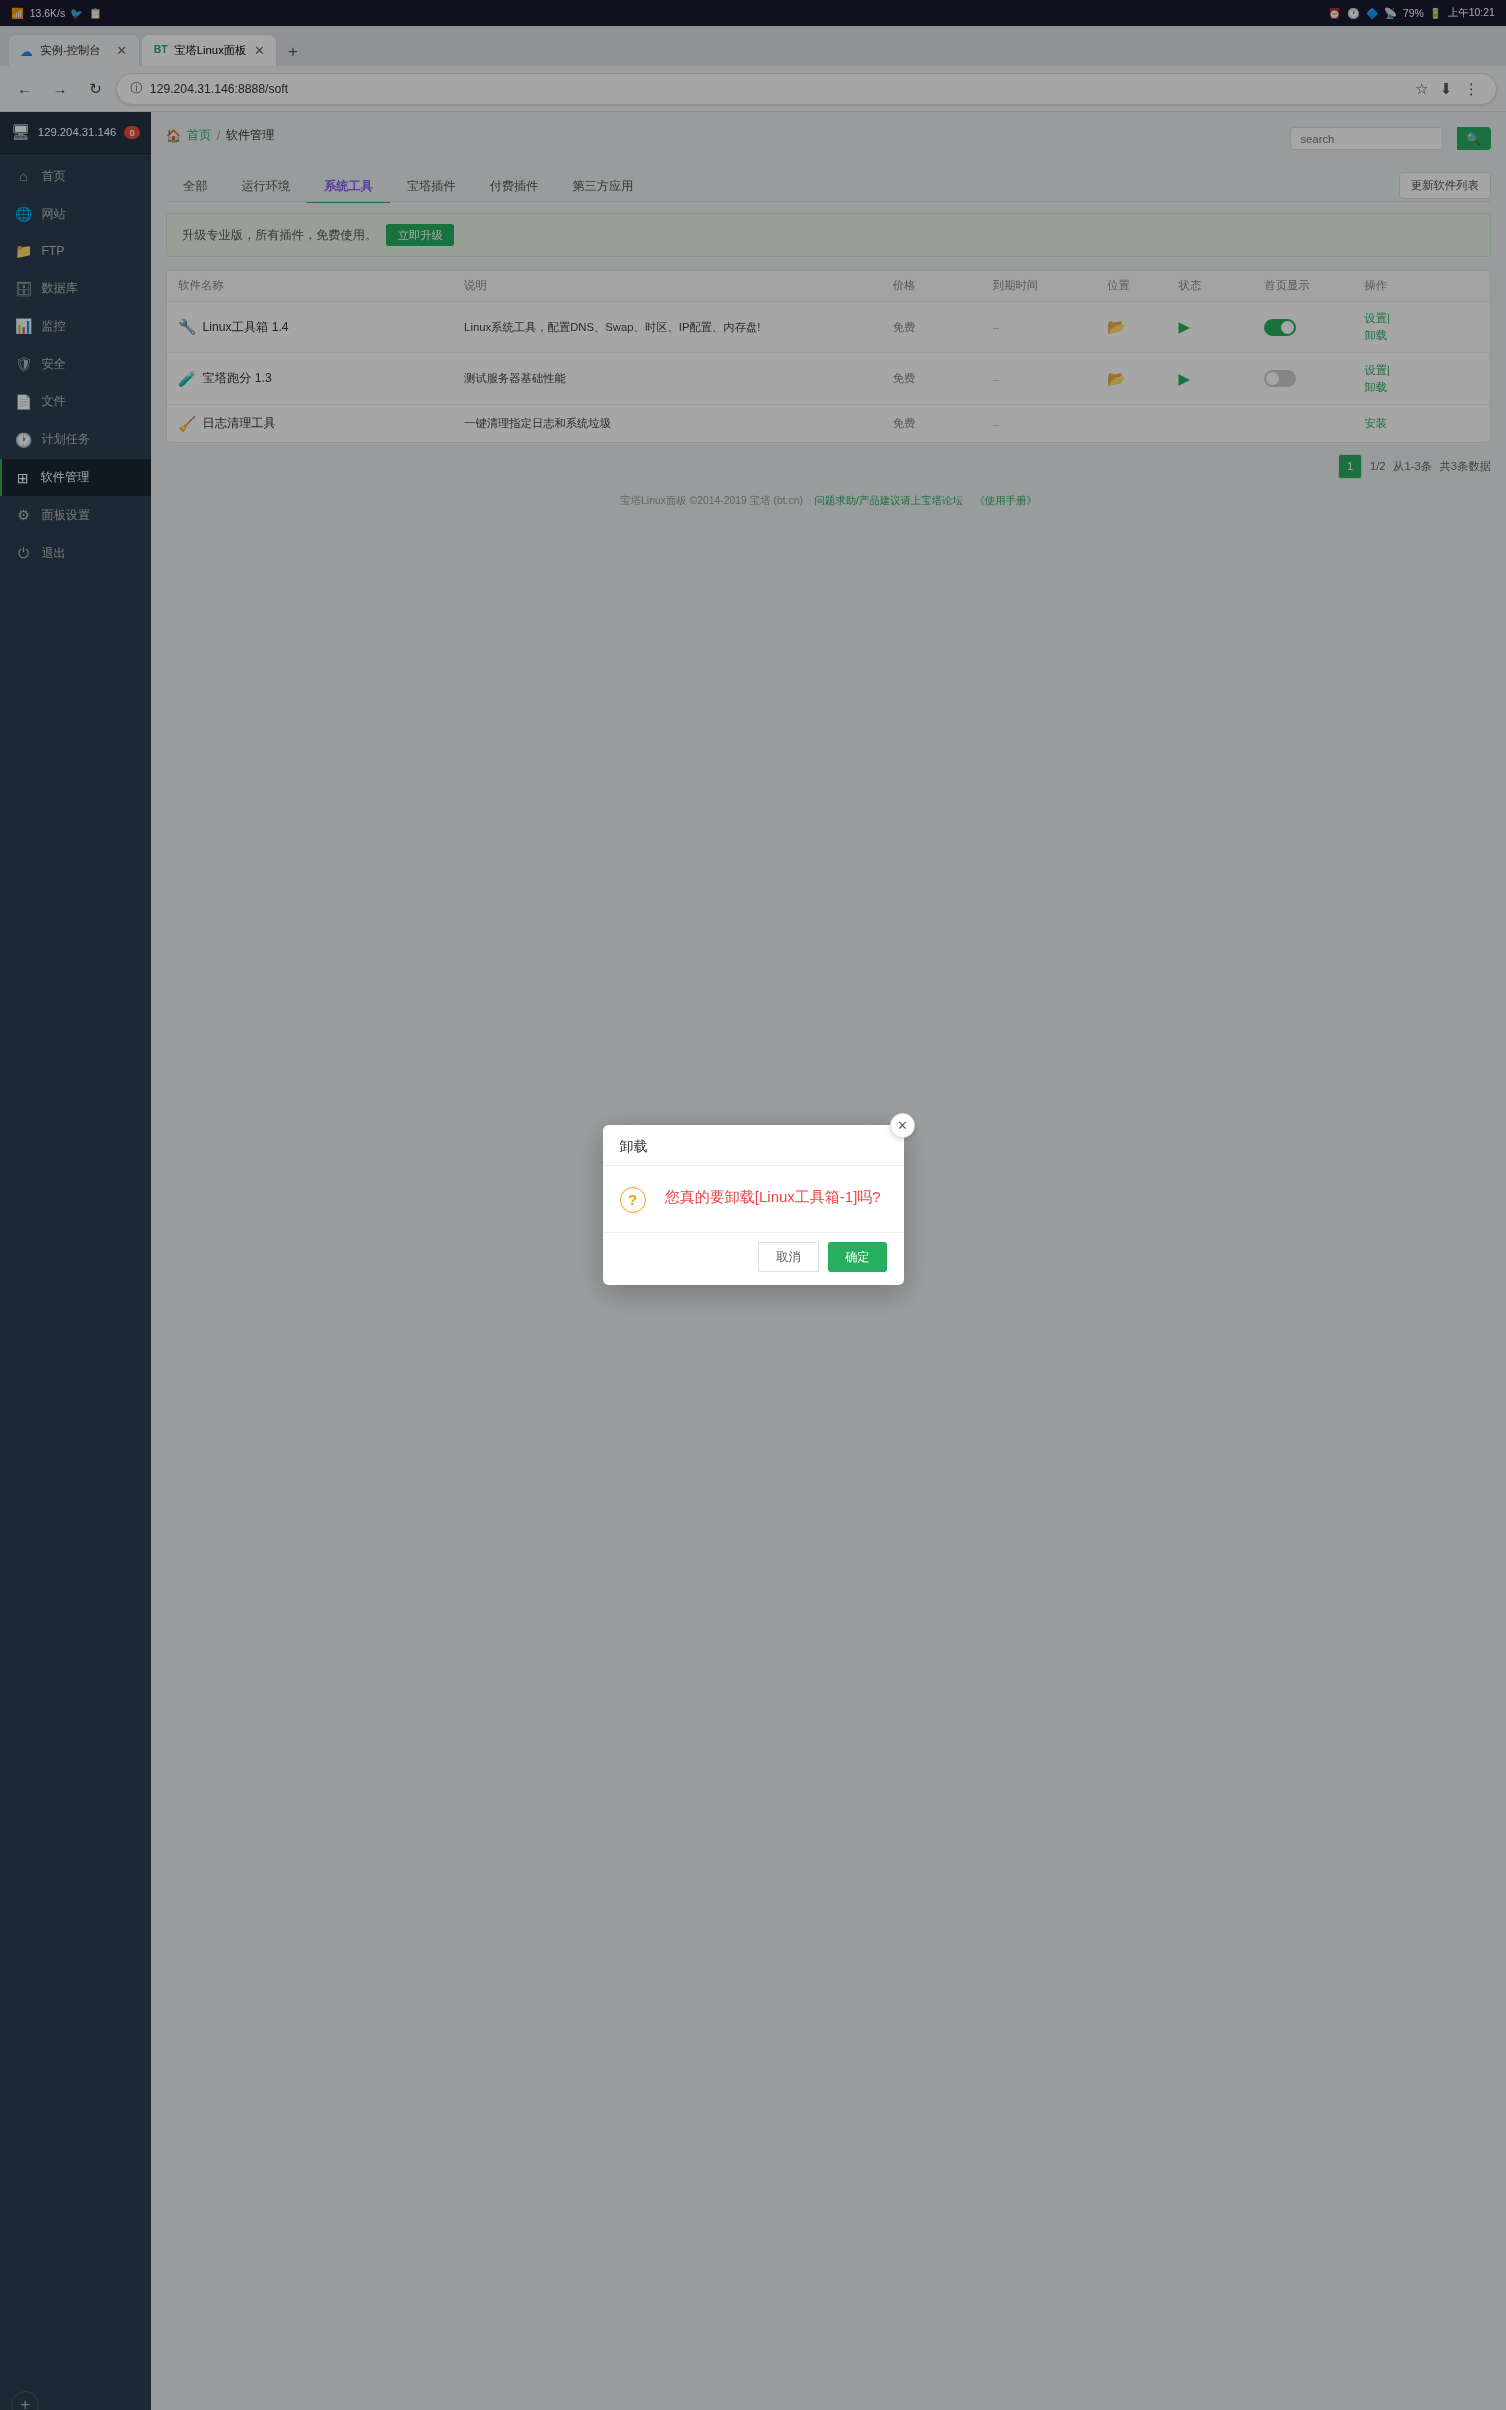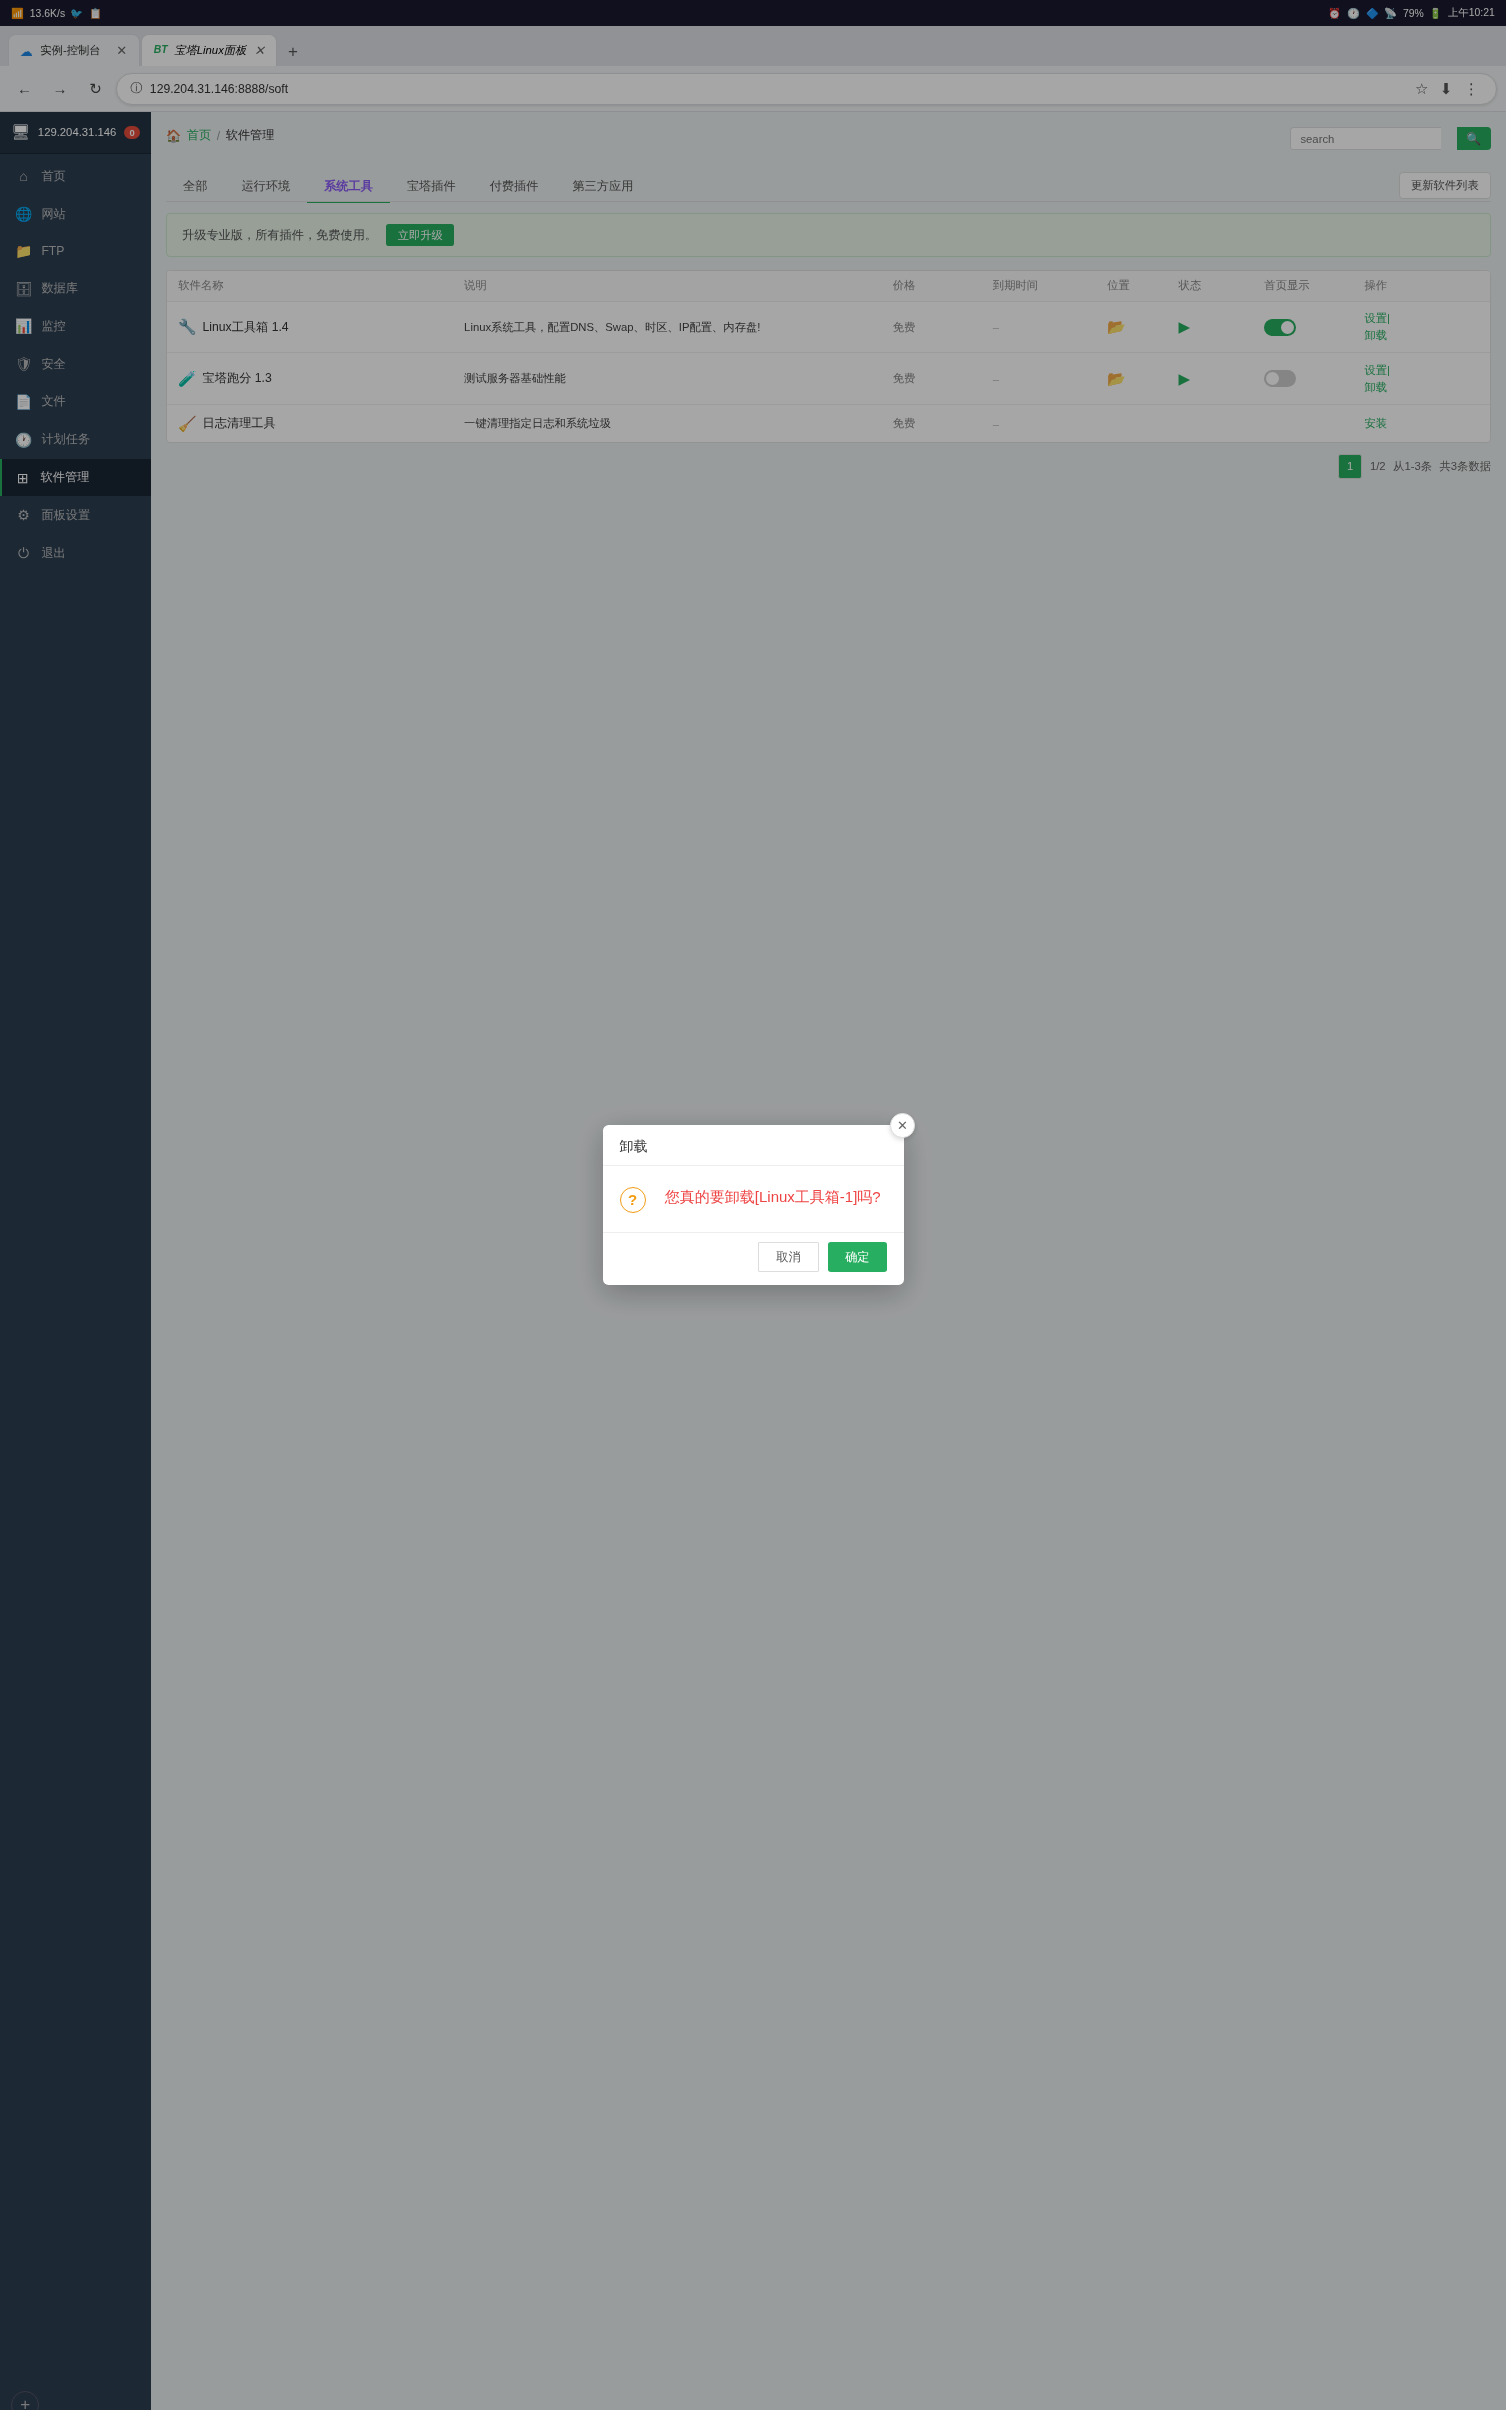--- a/index.html
+++ b/index.html
@@ -45,21 +45,20 @@
       min-width: 132px;
       max-width: 188px;
       cursor: pointer;
       border: 0.9px solid #dadce0;
       border-bottom: none;
       position: relative;
     }
     .tab.active {
       background: #fff;
       color: #000;
-      font-style: italic;
     }
     .tab-icon { width: 13px; height: 13px; border-radius: 1.9px; }
     .tab-close { margin-left: auto; color: #666; font-size: 13px; cursor: pointer; }
     .new-tab-btn {
       background: none; border: none; font-size: 17px; color: #555; cursor: pointer;
       width: 28px; height: 28px; display: flex; align-items: center; justify-content: center;
       border-radius: 50%;
     }
 
     .nav-bar {
@@ -595,20 +594,27 @@
       </div>
     </div>
 
     <div class="pagination">
       <button class="page-btn">1</button>
       <span>1/2</span>
       <span>从1-3条</span>
       <span>共3条数据</span>
     </div>
 
+    <div class="page-footer">
+      <span>宝塔Linux面板 ©2014-2019 宝塔 (bt.cn)</span>
+      &nbsp;&nbsp;
+      <span class="footer-link">问题求助/产品建议请上宝塔论坛</span>
+      &nbsp;&nbsp;
+      <span class="footer-link">《使用手册》</span>
+    </div>
   </div>
 </div>
 
 <div class="overlay">
   <div class="modal">
     <button class="modal-close">✕</button>
     <div class="modal-title">卸载</div>
     <div class="modal-body">
       <div class="modal-icon" style="width:26px;height:26px;border-radius:50%;border:1.9px solid #f39c12;display:flex;align-items:center;justify-content:center;font-size:15px;font-weight:bold;color:#f39c12;flex-shrink:0;">
         <span>?</span>

